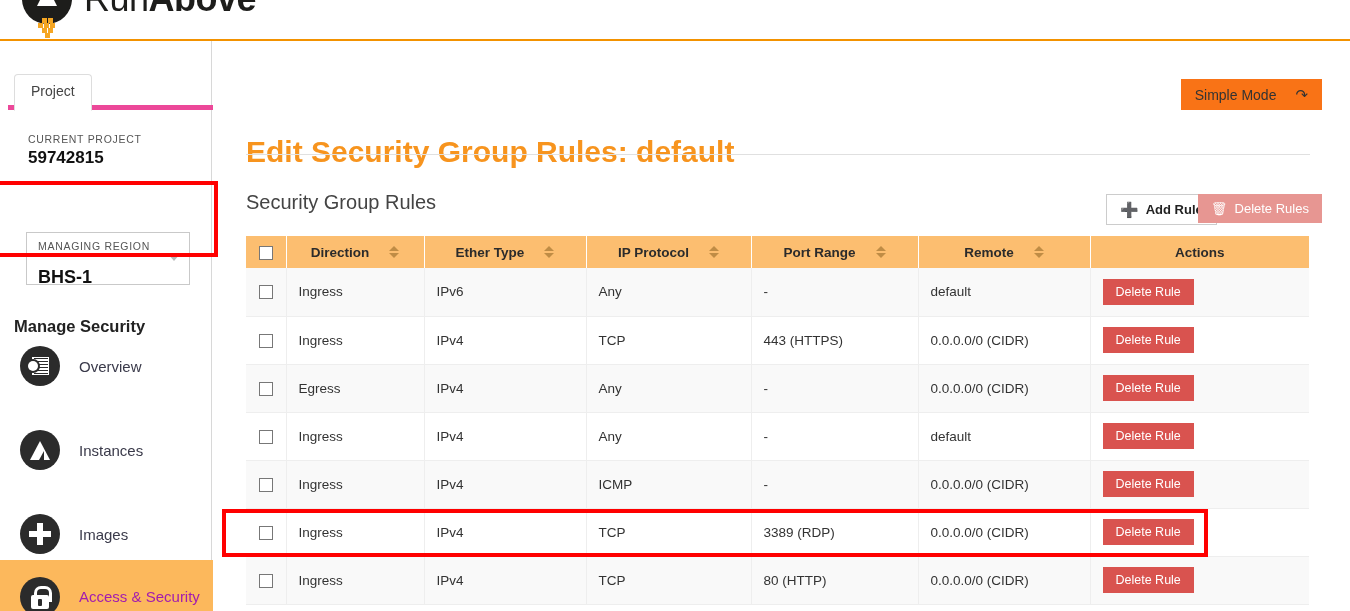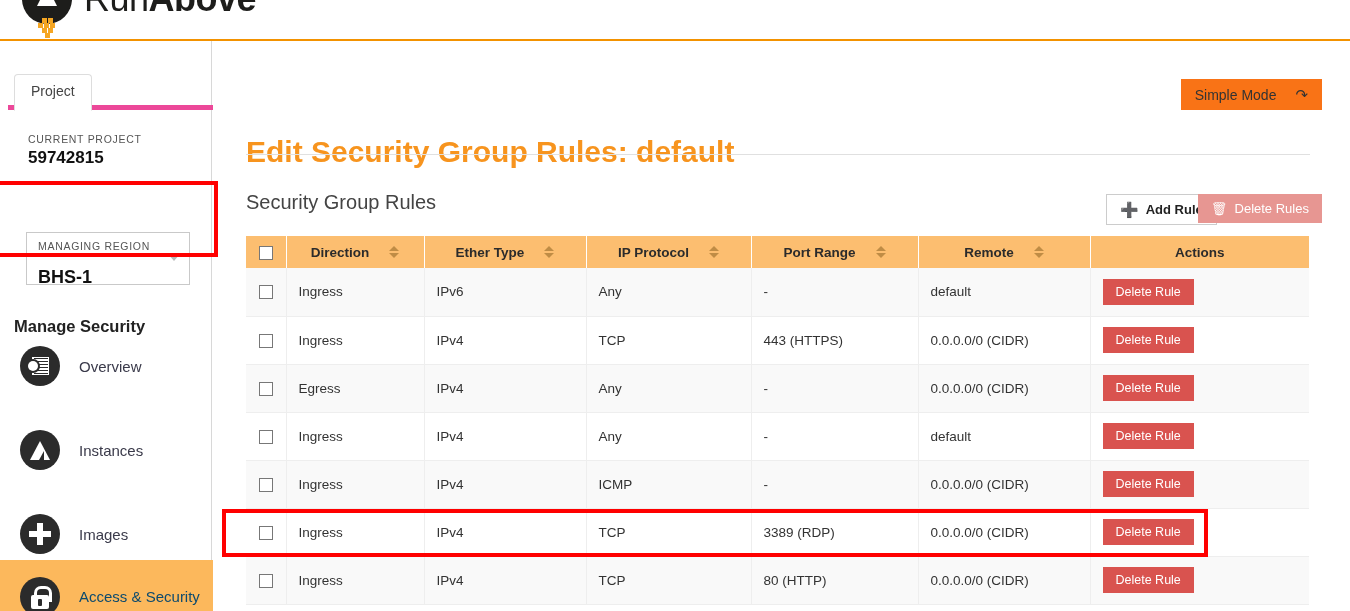--- a/index.html
+++ b/index.html
@@ -95,21 +95,21 @@
   .nav-item {
     position: absolute; left: 0; width: 213px; height: 58px;
     display: flex; align-items: center;
   }
   .nav-item.active { background: #fcb85c; }
   .nav-icon {
     width: 40px; height: 40px; border-radius: 50%; background: #2b2b2b;
     margin-left: 20px; position: relative; flex: none;
   }
   .nav-label { margin-left: 19px; font-size: 15px; color: #3a3a4a; }
-  .nav-item.active .nav-label { color: #0c4a6e; }
+  .nav-item.active .nav-label { color: #a21caf; }
   
   .ic-overview::before {
     content: ""; position: absolute; left: 12px; top: 11px;
     width: 17px; height: 18px; background: #fff;
   }
   .ic-overview::after {
     content: ""; position: absolute; left: 8px; top: 15px;
     width: 10px; height: 10px; border-radius: 50%; background: #fff;
     box-shadow: 0 0 0 2px #2b2b2b;
   }

